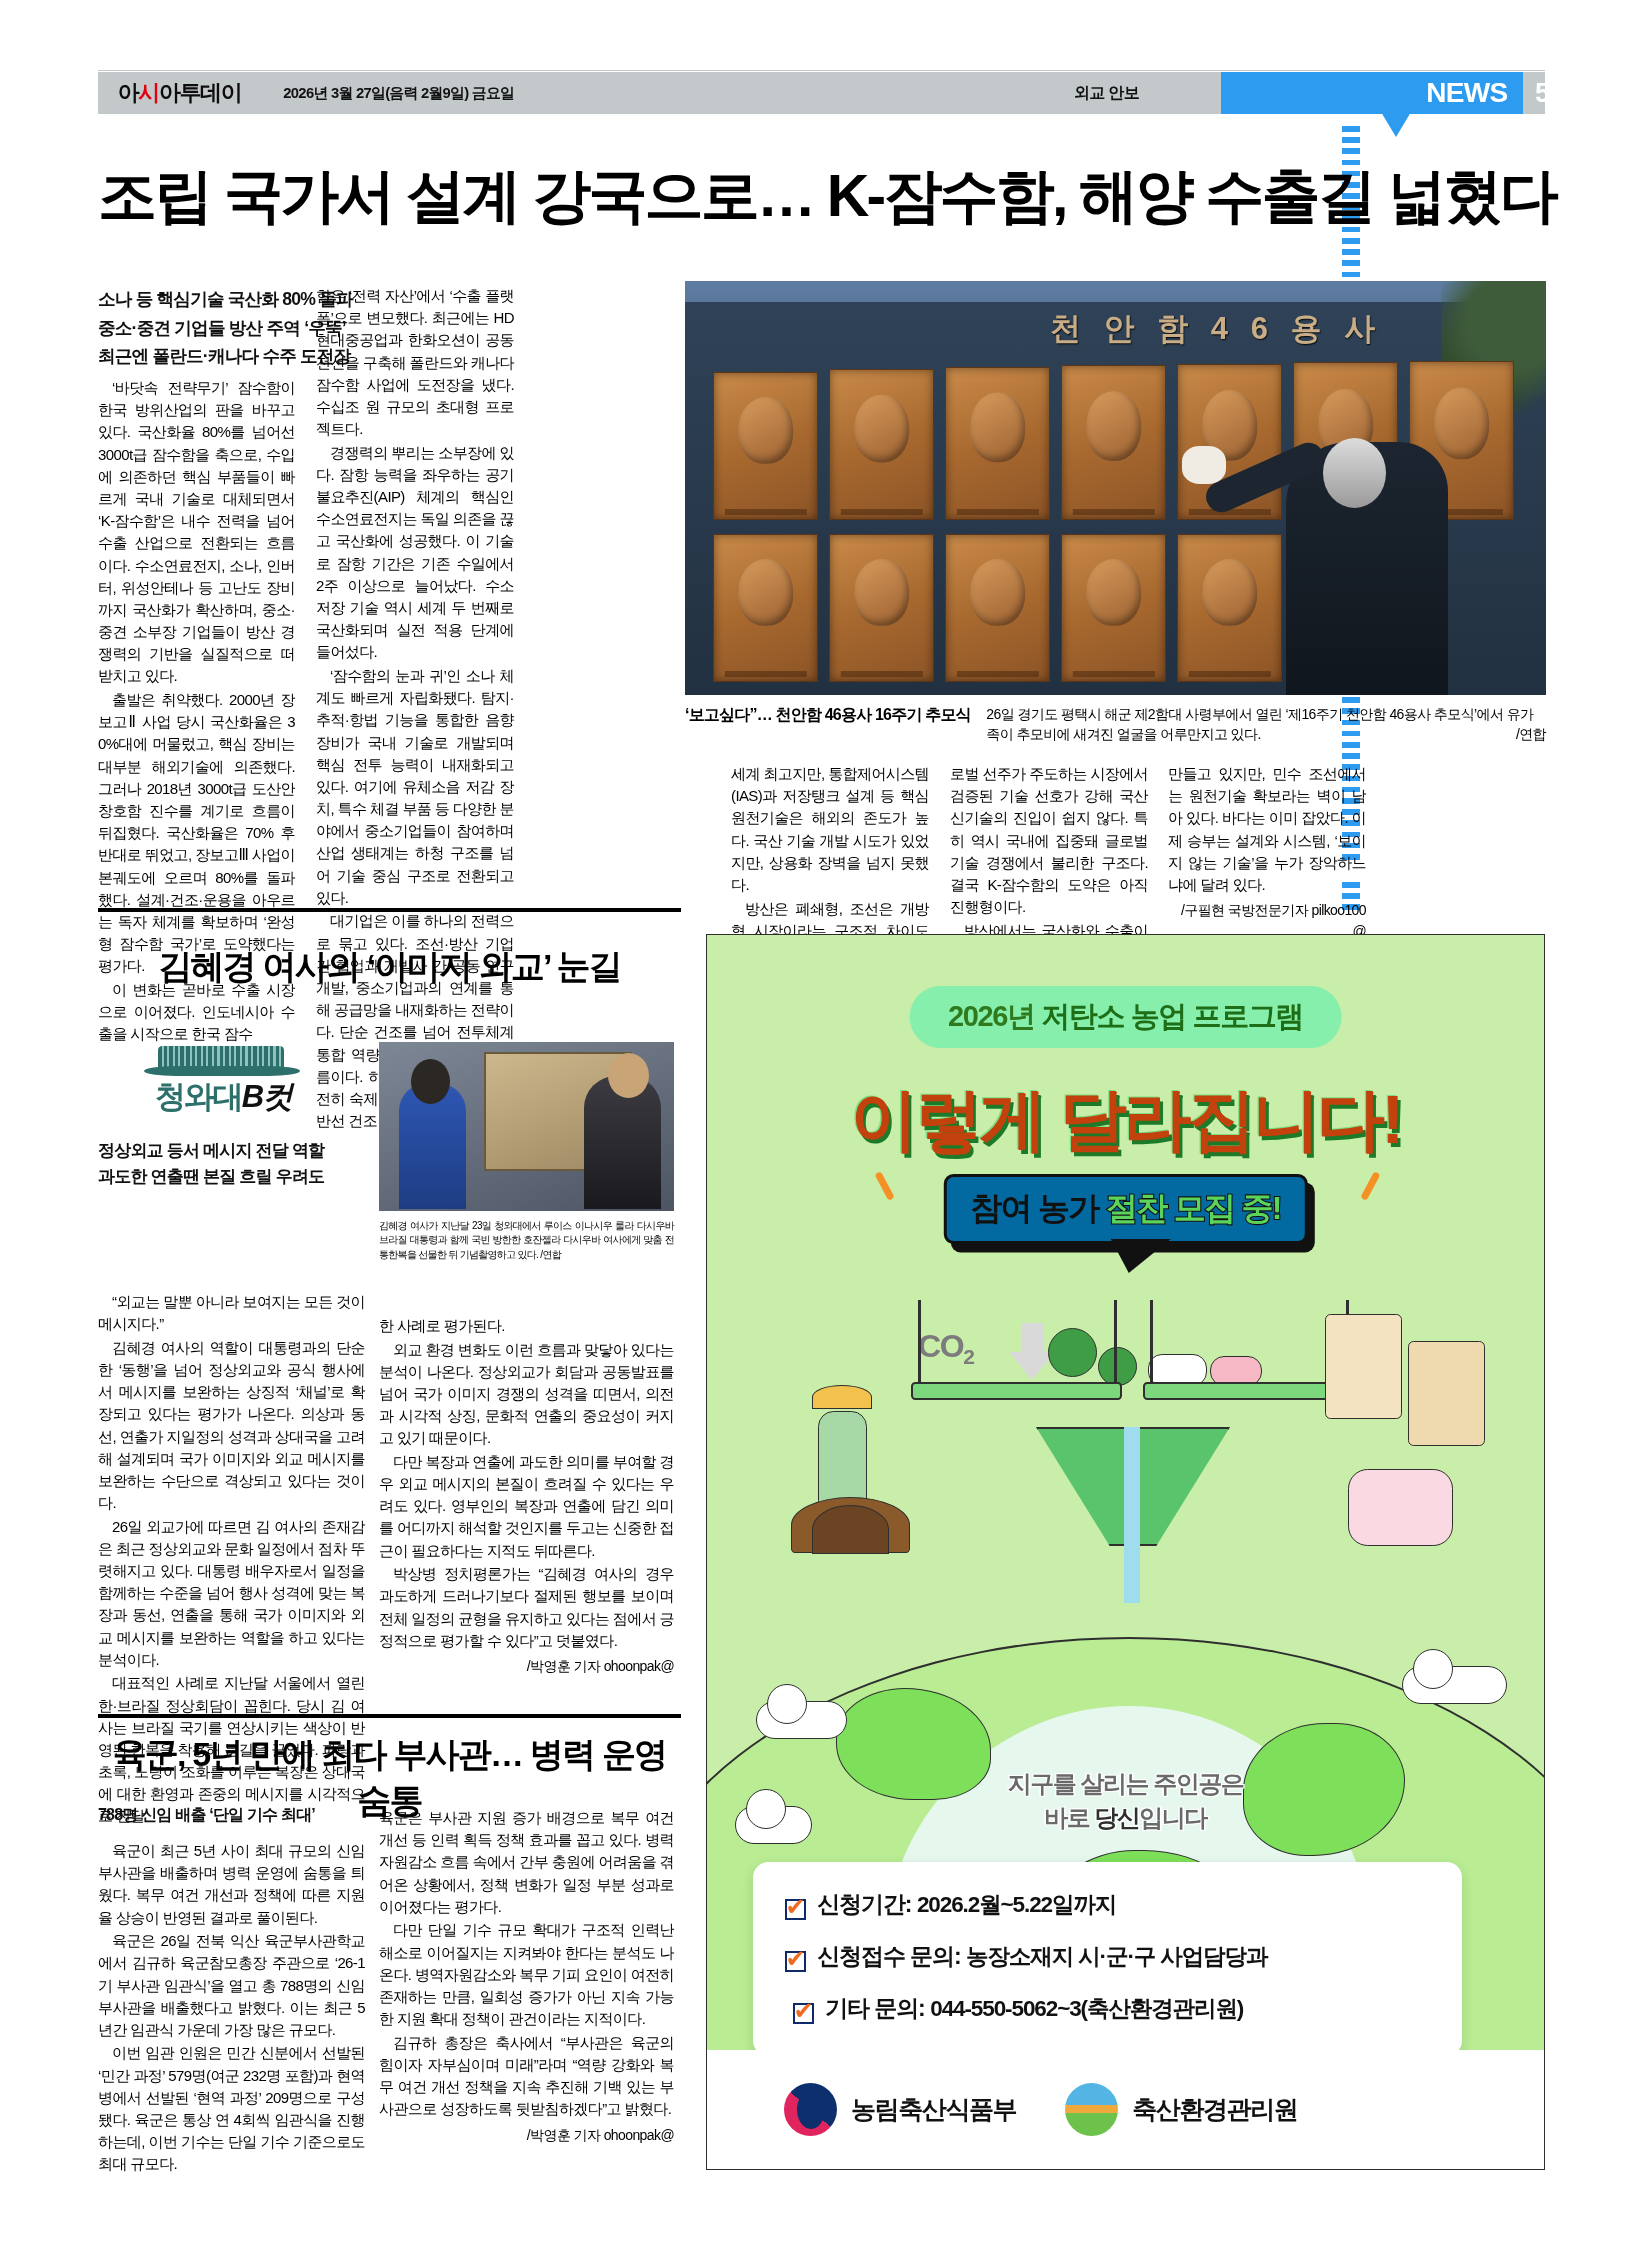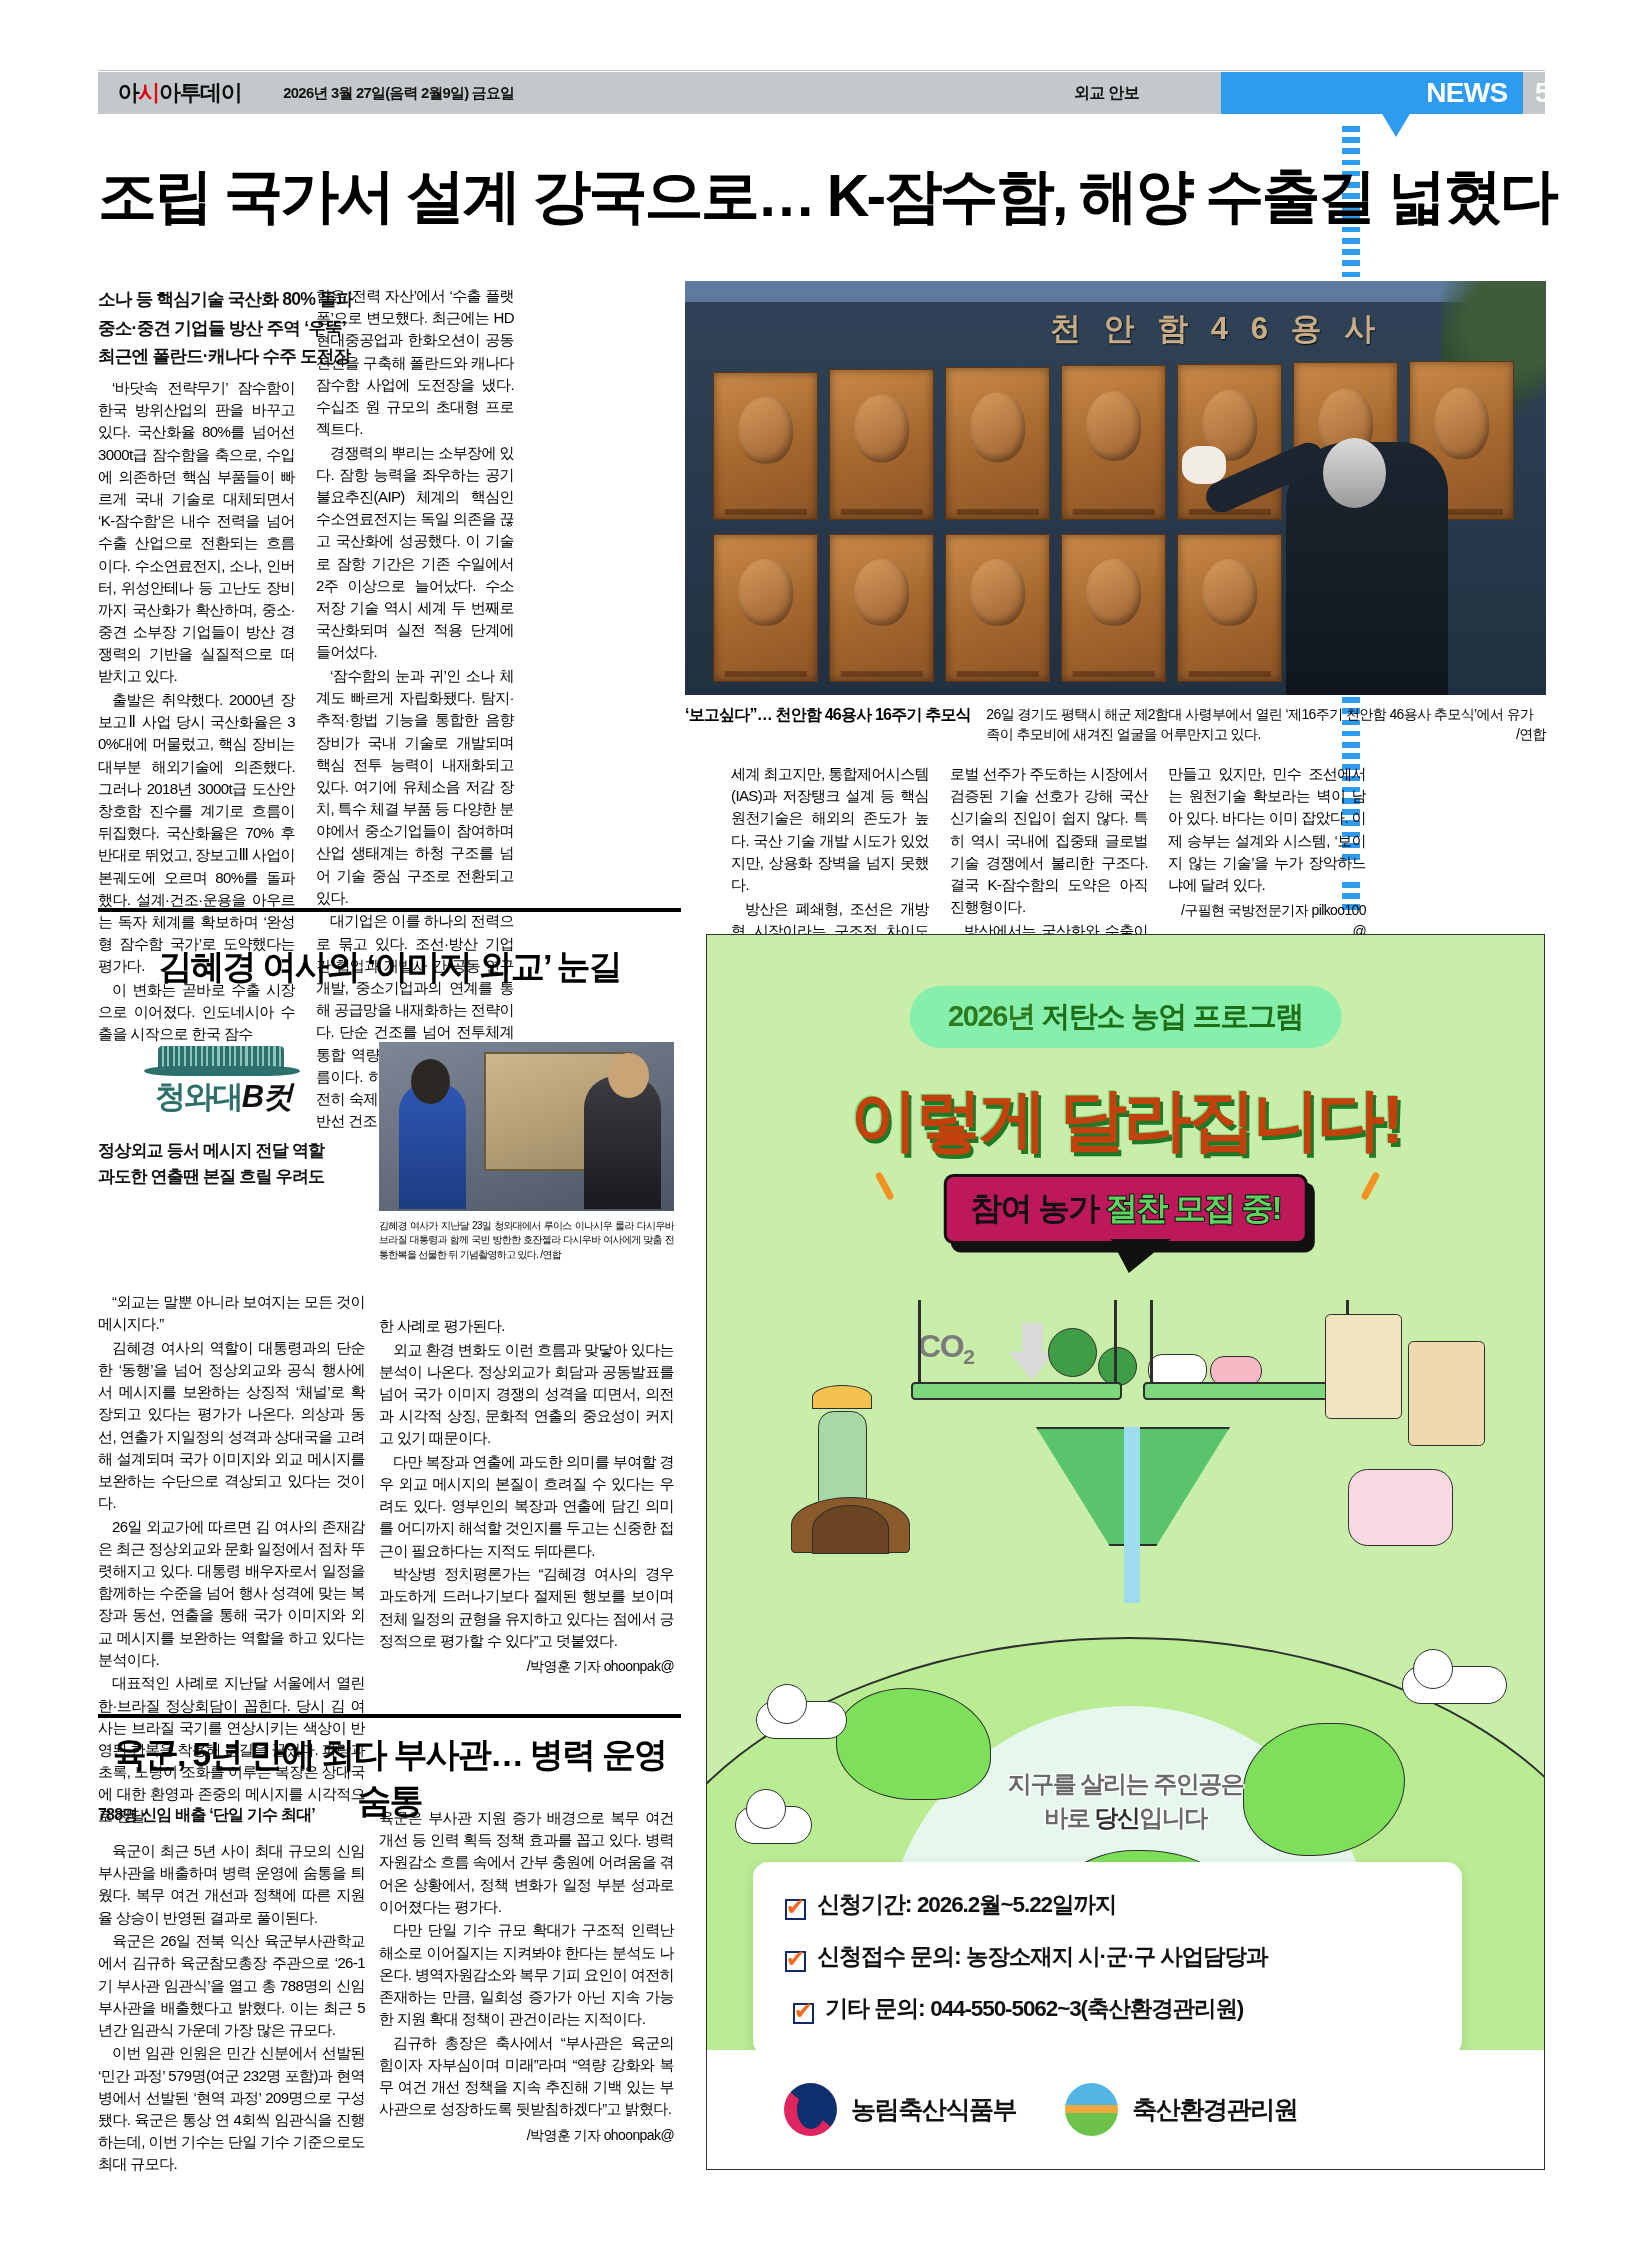--- a/index.html
+++ b/index.html
@@ -206,21 +206,21 @@
     color:#2f7a1f;
   }
   .ad-pill .dark { color:#1d6e16; }
   .ad-title {
     position:absolute; left:50%; transform:translateX(-50%); top:140px;
     font-size: 68px; font-weight:900; letter-spacing:-3.5px; white-space:nowrap;
     color:#c2410c; text-shadow: 2.8px 3.5px 0 #1c7a28, -1.4px -1.4px 0 #7ede82;
   }
   .ad-bubble {
     position:absolute; left:50%; transform:translateX(-50%); top:239px;
-    background:#be185d; border:3.5px solid #111; border-radius:9.8px;
+    background:#0369a1; border:3.5px solid #111; border-radius:9.8px;
     padding:9.8px 24px; box-shadow: 7px 8.4px 0 #111;
   }
   .ad-bubble-txt { font-size: 32px; font-weight:900; letter-spacing:-1.7px; white-space:nowrap; color:#111;}
   .ad-bubble-txt .g { color:#5cd45c; -webkit-text-stroke: 2.1px #111; paint-order: stroke fill;}
   .ad-bubble:after{
     content:""; position:absolute; left:46%; bottom:-32px; width:0;height:0;
     border-left:18px solid transparent; border-right:42px solid transparent; border-top:34px solid #111;
   }
   .spark { position:absolute; width:7px; height:29.5px; background:#f39124; border-radius:3.5px;}
 

